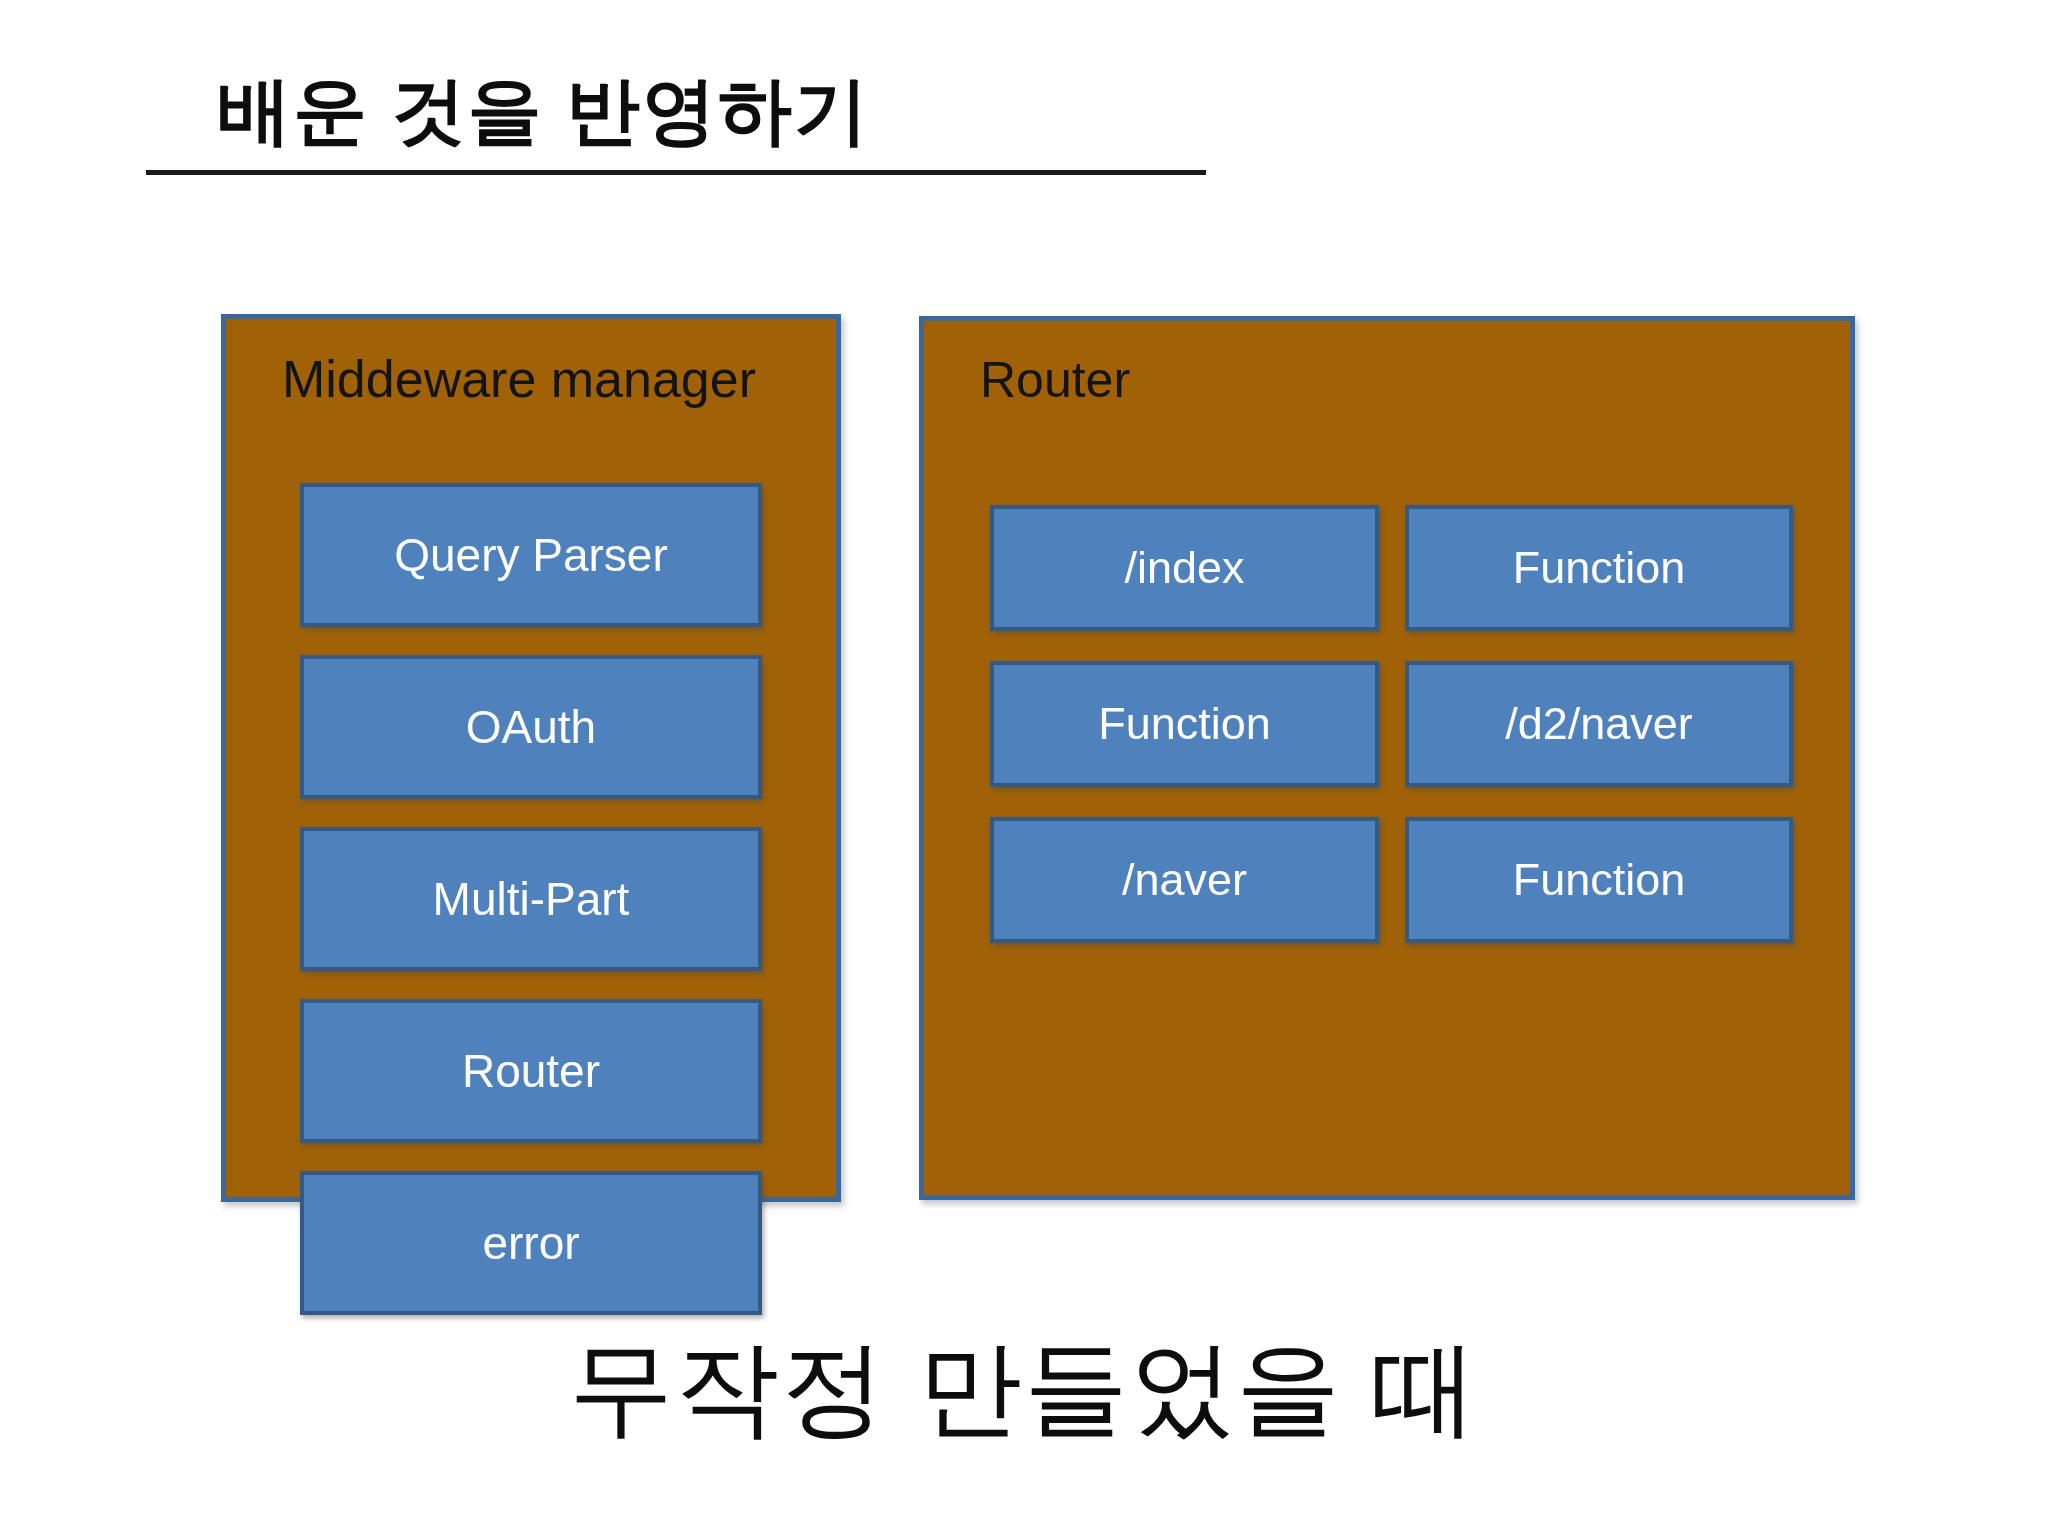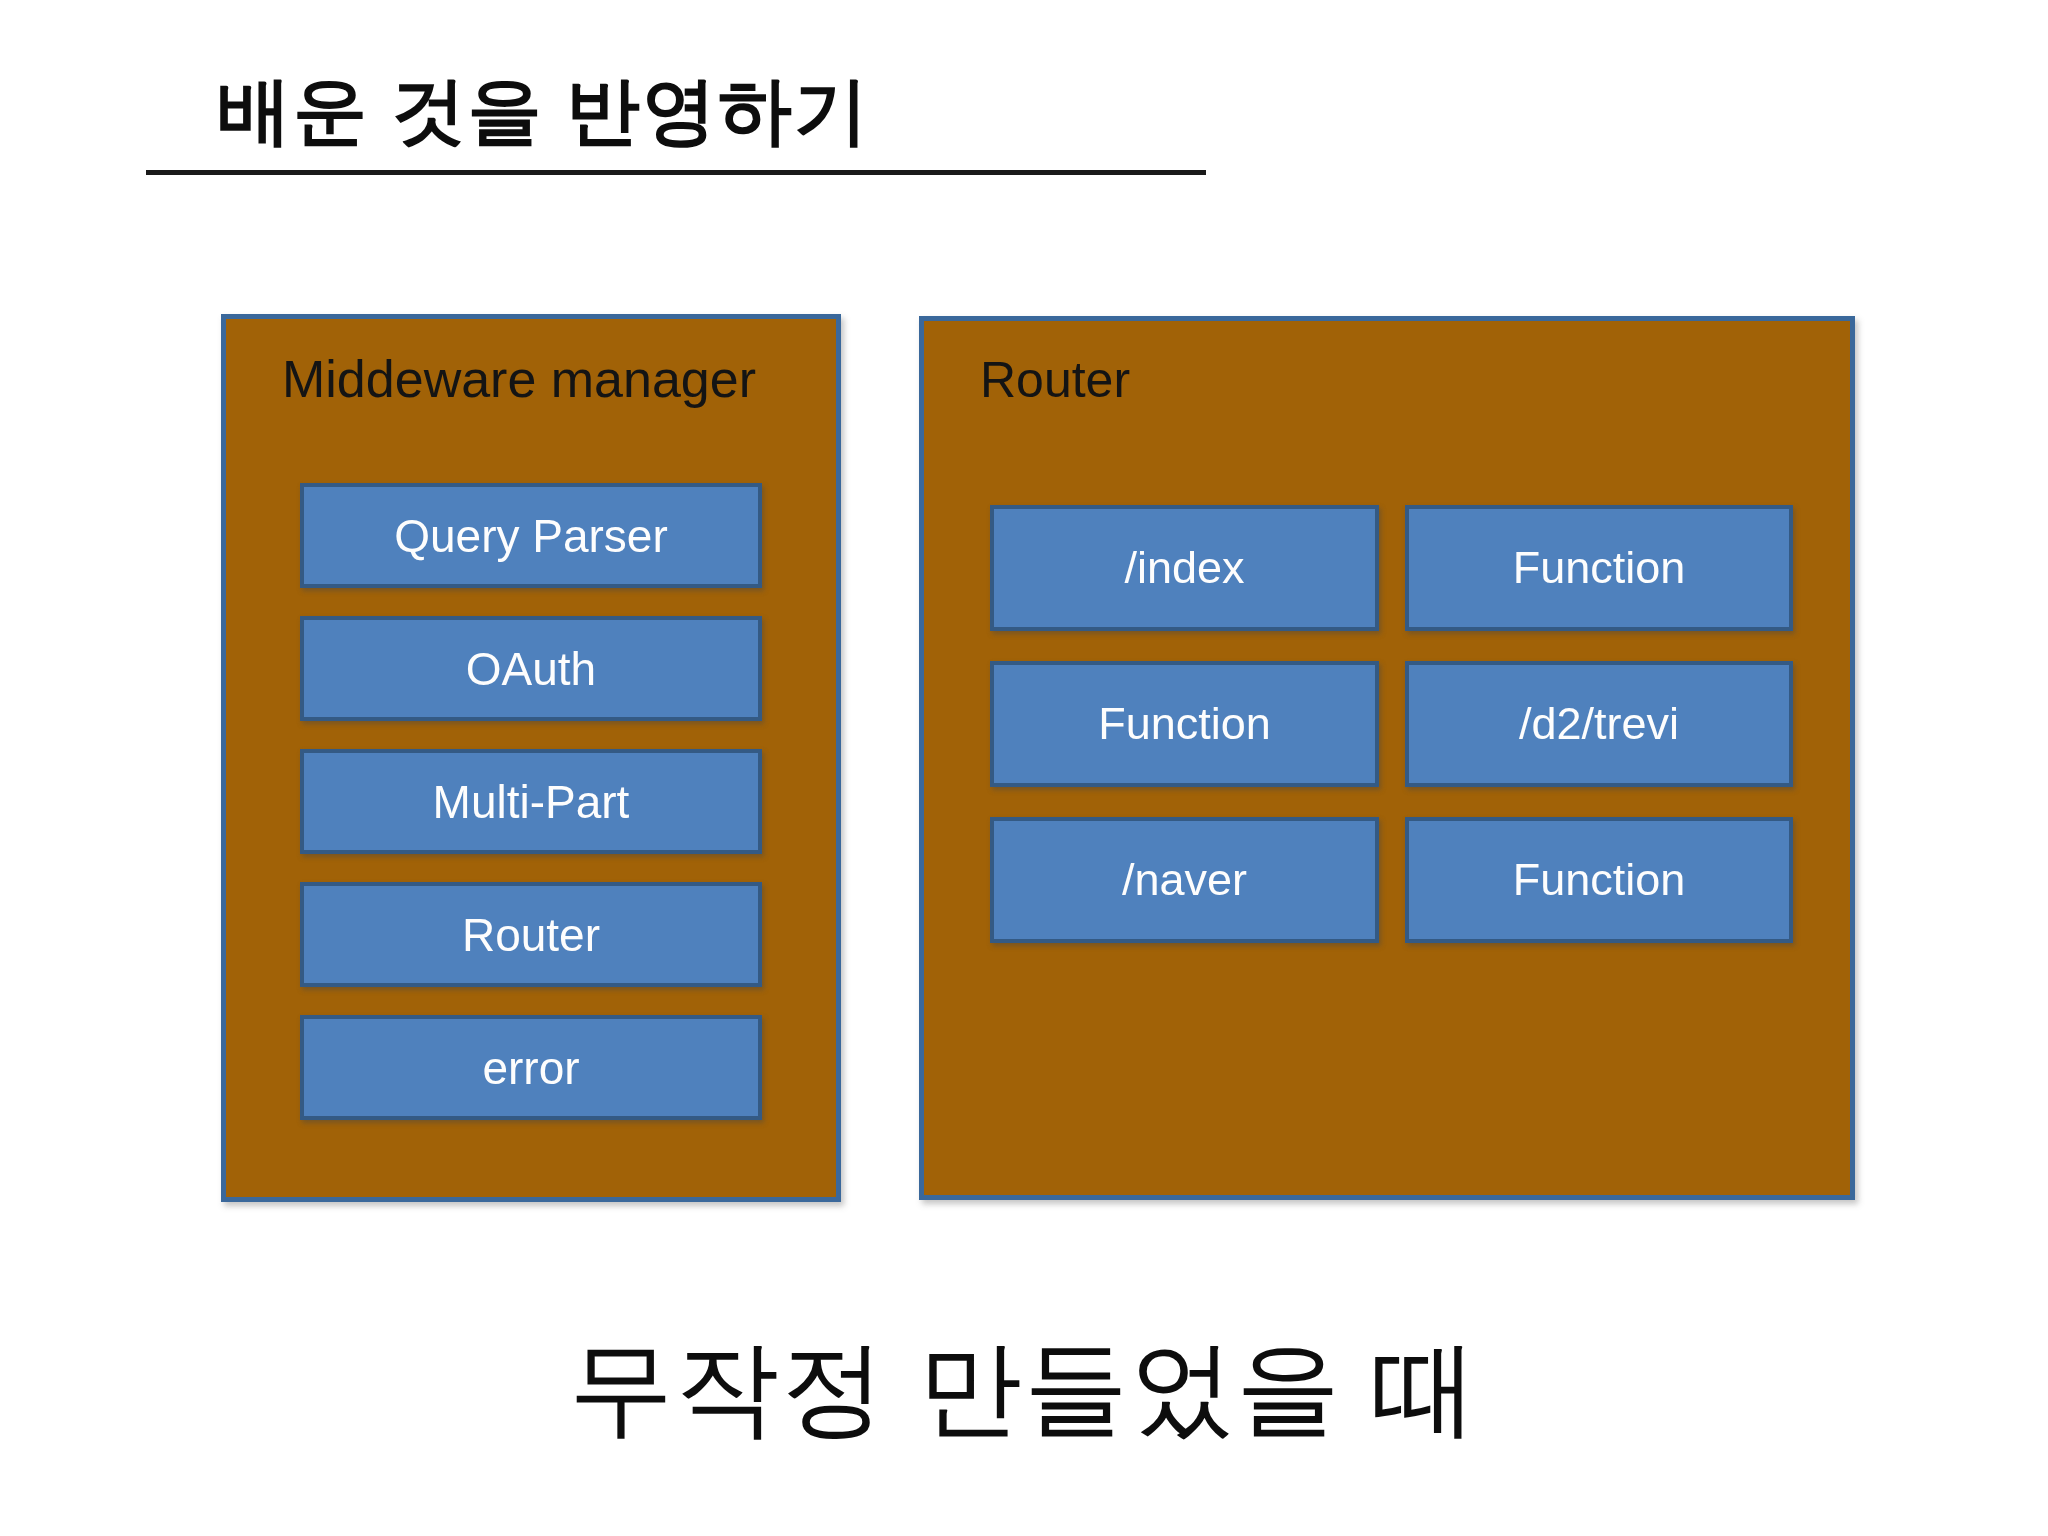--- a/index.html
+++ b/index.html
@@ -76,21 +76,21 @@
     display: flex;
     align-items: center;
     justify-content: center;
     color: #fdfdfd;
     font-size: 46px;
     font-weight: 400;
     white-space: nowrap;
   }
   .mw-stack .shape {
     width: 462px;
-    height: 105px;
+    height: 144px;
   }
 
   .router-grid {
     position: absolute;
     left: 66px;
     top: 184px;
     display: grid;
     grid-template-columns: 389px 388px;
     grid-auto-rows: 126px;
     column-gap: 26px;
@@ -127,19 +127,19 @@
     <div class="shape">error</div>
   </div>
 </div>
 
 <div class="panel panel-router">
   <div class="panel-title">Router</div>
   <div class="router-grid">
     <div class="shape">/index</div>
     <div class="shape">Function</div>
     <div class="shape">Function</div>
-    <div class="shape">/d2/trevi</div>
+    <div class="shape">/d2/naver</div>
     <div class="shape">/naver</div>
     <div class="shape">Function</div>
   </div>
 </div>
 
 <div class="slide-caption">무작정 만들었을 때</div>
 
 </body></html>

